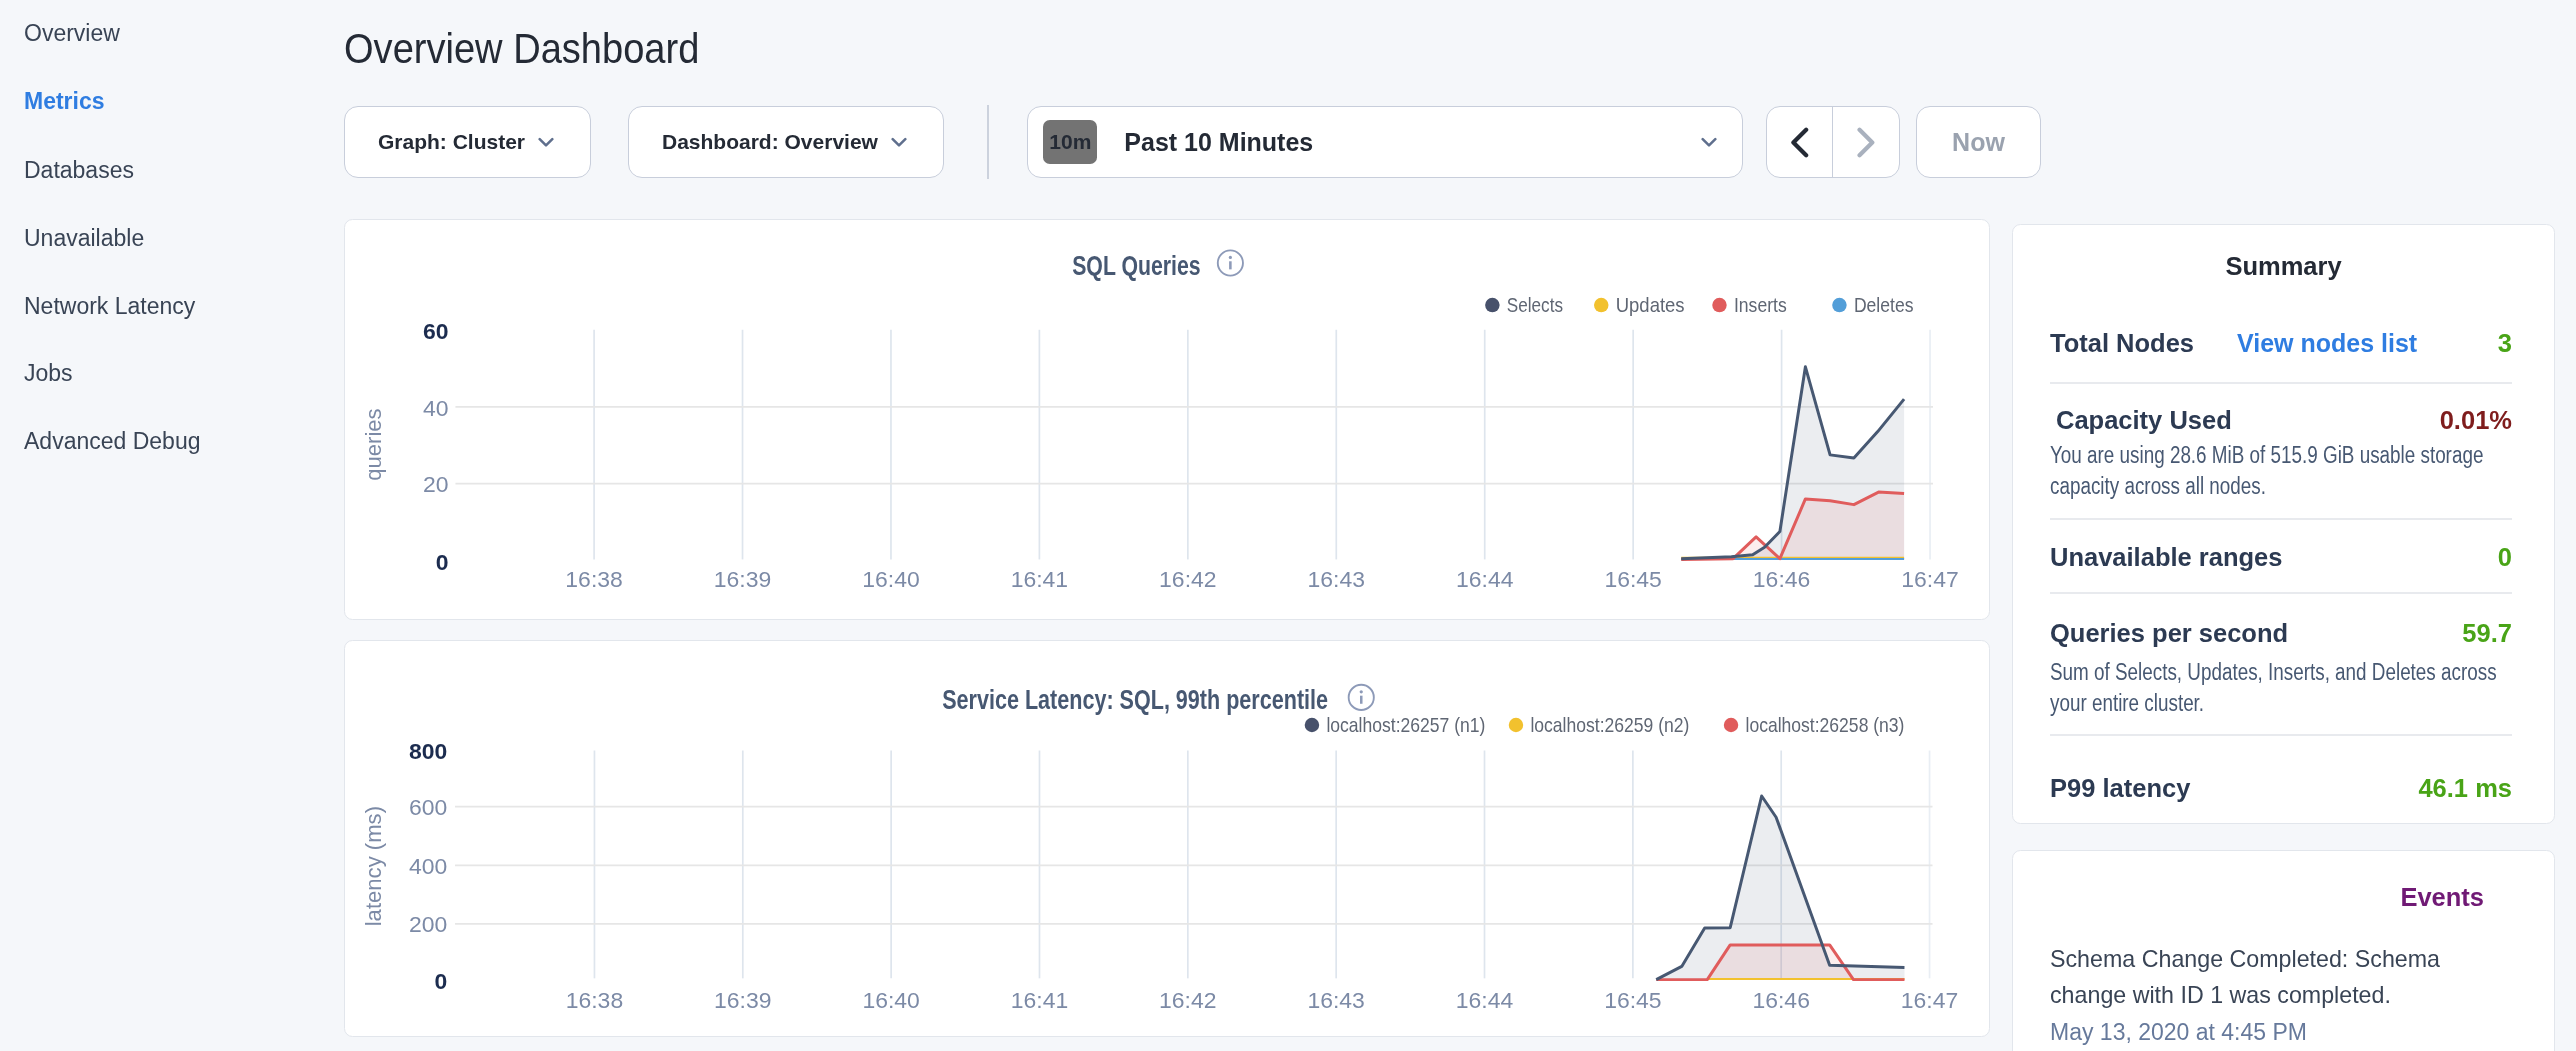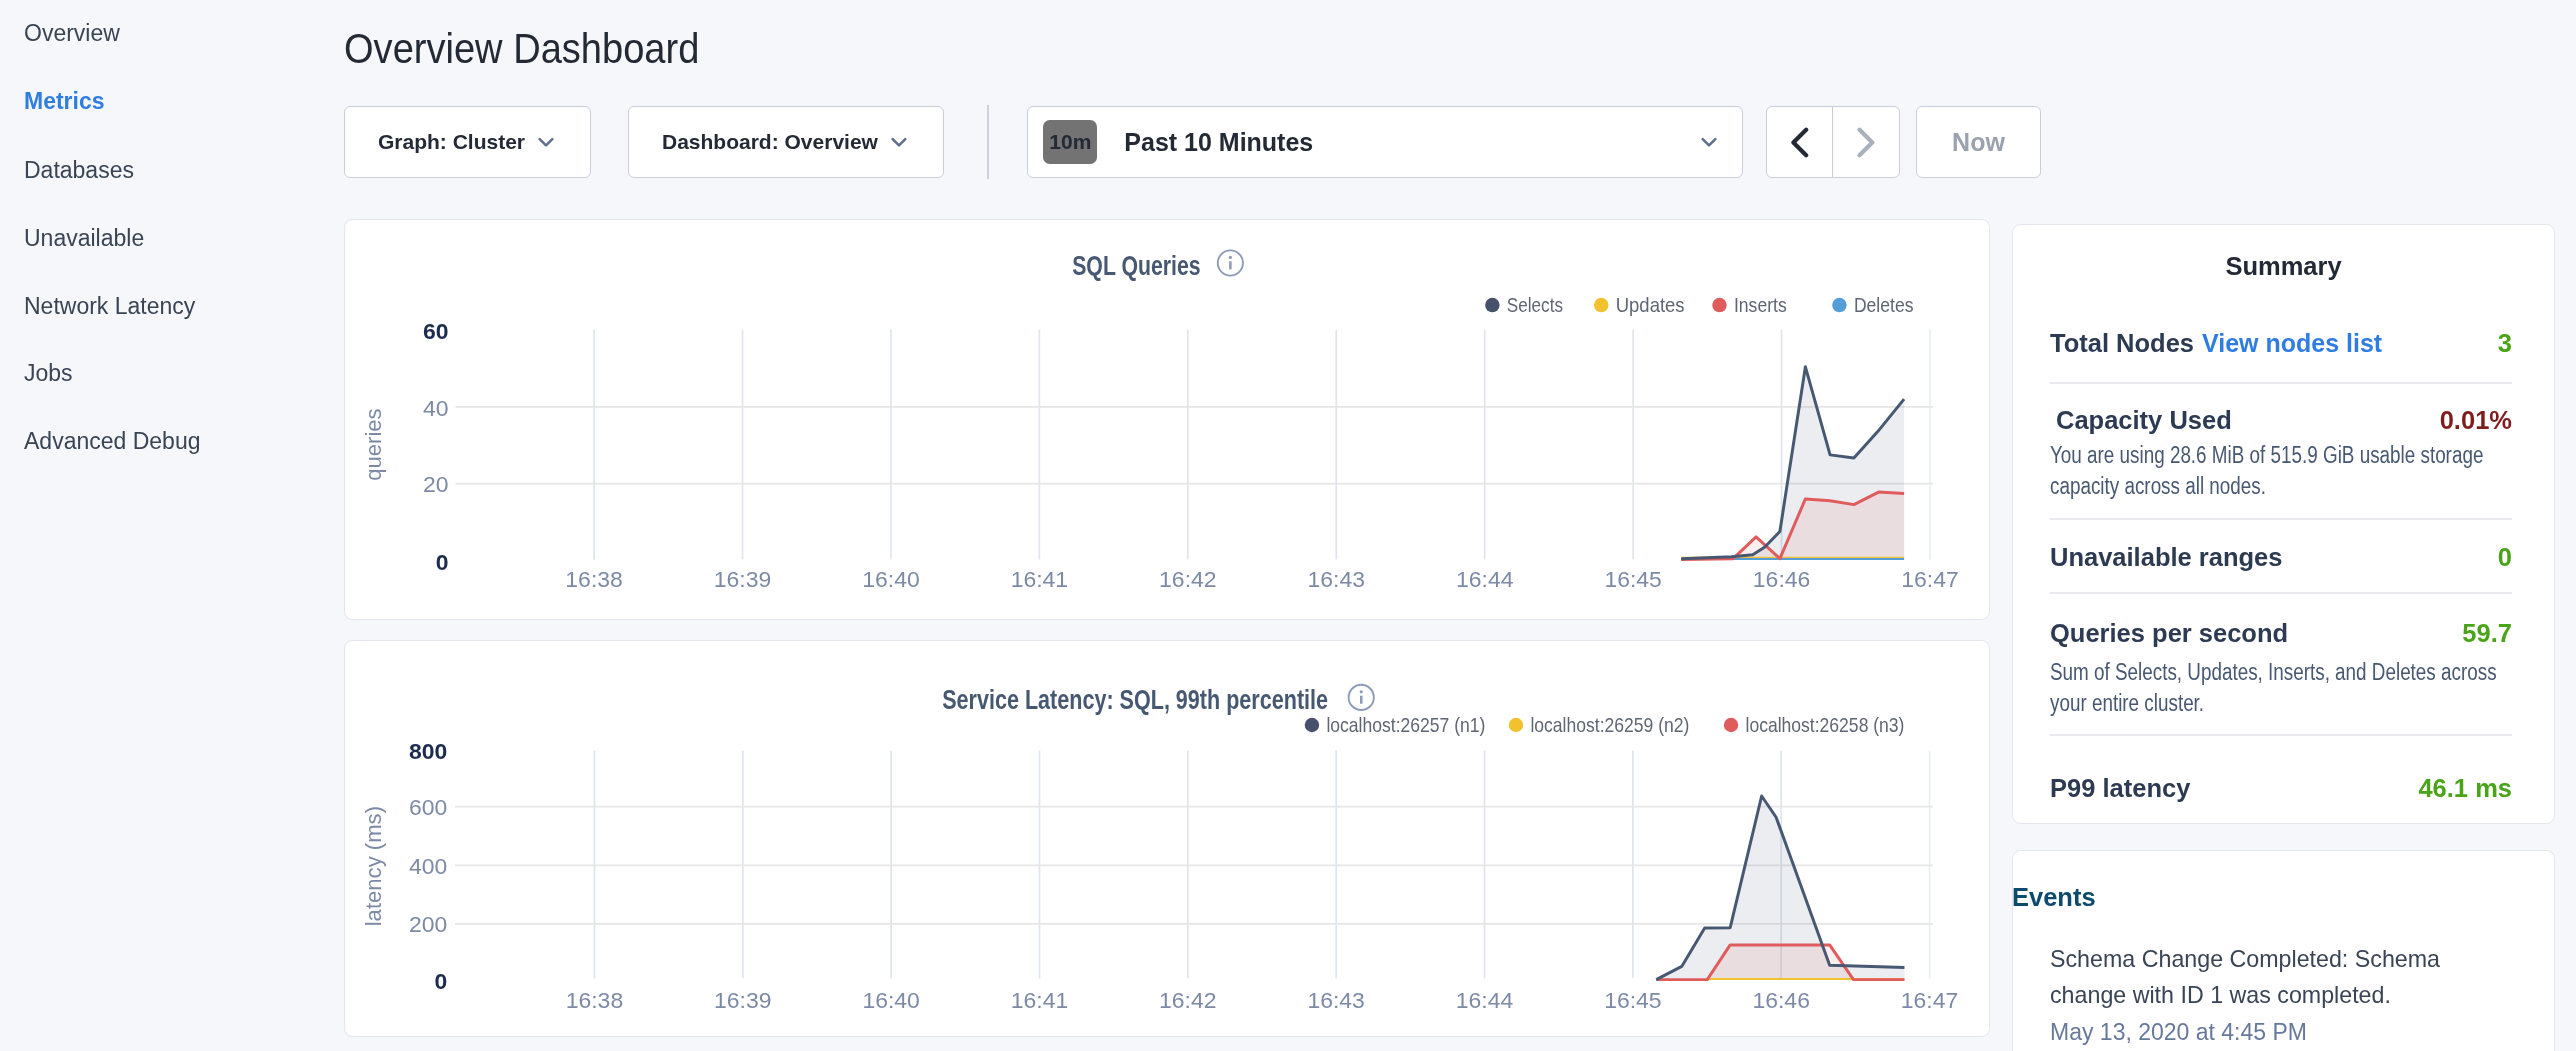--- a/index.html
+++ b/index.html
@@ -7,21 +7,21 @@
   body {
     font-family:"Liberation Sans", sans-serif;
     background:#f5f7fa;
     position:relative;
     color:#242a35;
   }
   .abs { position:absolute; }
   .nav { font-size:23px; white-space:nowrap; color:#394455; line-height:34px; }
   .nav.active { color:#2f7de1; font-weight:700; }
   .card { position:absolute; background:#fff; border:1.7px solid #e2e6ec; border-radius:8.5px; }
-  .btn { position:absolute; background:#fff; border:1.7px solid #c8cedb; border-radius:6px; top:106px; height:72px; display:flex; align-items:center; }
+  .btn { position:absolute; background:#fff; border:1.7px solid #c8cedb; border-radius:14px; top:106px; height:72px; display:flex; align-items:center; }
   .ddtext { font-size:21px; white-space:nowrap; font-weight:700; color:#242a35; }
 </style>
 </head>
 <body>
 
 <div class="abs nav" style="left:24px; top:16px;">Overview</div>
 <div class="abs nav active" style="left:24px; top:84px;">Metrics</div>
 <div class="abs nav" style="left:24px; top:153px;">Databases</div>
 <div class="abs nav" style="left:24px; top:221px;">Unavailable</div>
 <div class="abs nav" style="left:24px; top:289px;">Network Latency</div>
@@ -197,21 +197,21 @@
   <polygon points="1947,1152.5 1977,1137.0 2004,1091.8 2034,1091.4 2071,936.5 2088,961.5 2151,1135.6 2200,1137.0 2239,1138.3 2239,1152.5" fill="rgba(71,88,114,0.11)"></polygon>
   <polygon points="1947,1152.5 2007,1152.5 2034,1111.7 2151,1111.7 2179,1152.5 2239,1152.5" fill="rgba(224,92,92,0.10)"></polygon>
   <polyline points="2007,1151.8 2239,1151.8" fill="none" stroke="#f2c12e" stroke-width="2.5"></polyline>
   <polyline points="1947,1152.5 2007,1152.5 2034,1111.7 2151,1111.7 2179,1152.5 2239,1152.5" fill="none" stroke="#e05c5c" stroke-width="3.5" stroke-linejoin="round"></polyline>
   <polyline points="1947,1152.5 1977,1137.0 2004,1091.8 2034,1091.4 2071,936.5 2088,961.5 2151,1135.6 2200,1137.0 2239,1138.3" fill="none" stroke="#475872" stroke-width="3.5" stroke-linejoin="round"></polyline>
 </svg>
 
 <div class="card" style="left:2012px; top:224px; width:543px; height:600px;"></div>
 <div class="abs" style="left:2012px; top:252px; width:543px; text-align:center; font-size:25.5px; font-weight:700; color:#242a35;">Summary</div>
 <div class="abs" style="left:2050px; top:224px; width:462px; height:600px; font-size:25.5px;">
-  <div class="abs" style="top:105px; width:100%; display:flex; align-items:baseline;">
+  <div class="abs" style="top:105px; width:100%; display:flex; align-items:baseline;gap:35px;">
     <span style="font-weight:700; color:#2c3a52;">Total Nodes</span>
     <span style="margin-left:8px; font-weight:700; color:#2f7de1; font-size:25px;">View nodes list</span>
     <span style="margin-left:auto; font-weight:700; color:#49a417;">3</span>
   </div>
   <div class="abs" style="top:158px; width:100%; height:1.7px; background:#e8eaee;"></div>
   <div class="abs" style="top:182px; width:100%; display:flex; align-items:baseline;">
     <span style="font-weight:700; color:#2c3a52;margin-left:6px;">Capacity Used</span>
     <span style="margin-left:auto; font-weight:700; color:#7f1d1d;">0.01%</span>
   </div>
   <div class="abs" style="top:216px; width:120%; font-size:23px; line-height:31px; color:#475872; transform:scaleX(0.82); transform-origin:0 0;">You are using 28.6 MiB of 515.9 GiB usable storage<br>capacity across all nodes.</div>
@@ -227,16 +227,16 @@
   </div>
   <div class="abs" style="top:433px; width:120%; font-size:23px; line-height:31px; color:#475872; transform:scaleX(0.82); transform-origin:0 0;">Sum of Selects, Updates, Inserts, and Deletes across<br>your entire cluster.</div>
   <div class="abs" style="top:510px; width:100%; height:1.7px; background:#e8eaee;"></div>
   <div class="abs" style="top:550px; width:100%; display:flex; align-items:baseline;">
     <span style="font-weight:700; color:#2c3a52;">P99 latency</span>
     <span style="margin-left:auto; font-weight:700; color:#49a417;">46.1 ms</span>
   </div>
 </div>
 
 <div class="card" style="left:2012px; top:850px; width:543px; height:357px;"></div>
-<div class="abs" style="left:2012px; top:883px; width:472px; text-align:left; font-size:25.5px; font-weight:700; color:#0c4a6e;">Events</div>
+<div class="abs" style="left:2012px; top:883px; width:472px; text-align:right; font-size:25.5px; font-weight:700; color:#701a75;">Events</div>
 <div class="abs" style="left:2050px; top:941px; width:510px; font-size:24px; line-height:36px; color:#394455; transform:scaleX(0.968); transform-origin:0 0;">Schema Change Completed: Schema<br>change with ID 1 was completed.</div>
 <div class="abs" style="left:2050px; top:1019px; font-size:23px; color:#66799b;">May 13, 2020 at 4:45 PM</div>
 
 
 </body></html>

